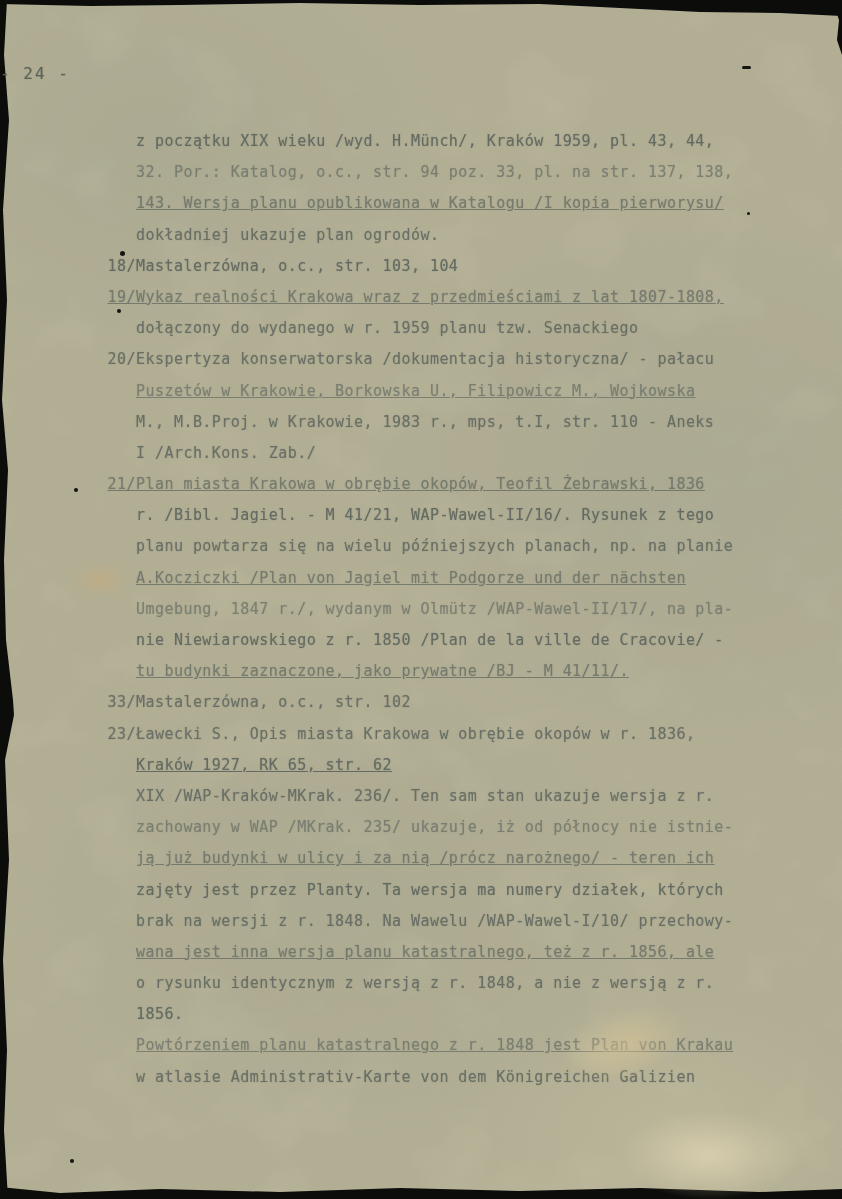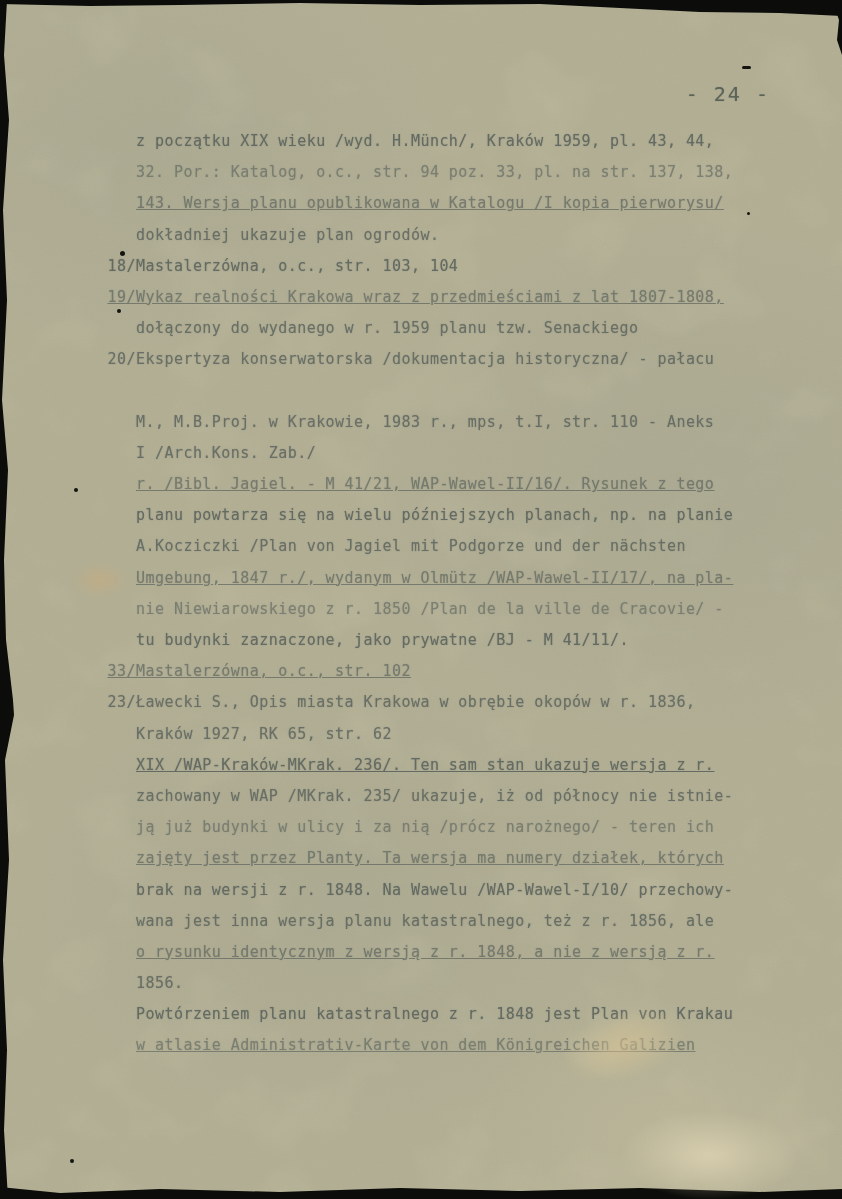--- a/index.html
+++ b/index.html
@@ -31,23 +31,23 @@
   .edge-bottom{
     left:0;top:1181px;width:842px;height:18px;
     clip-path:polygon(0 18px,842px 18px,842px 8px,760px 11px,640px 7px,520px 10px,400px 7px,280px 11px,160px 8px,60px 12px,0 6px);
   }
   .edge-right{
     left:826px;top:0;width:16px;height:60px;
     clip-path:polygon(16px 0,16px 55px,11px 40px,13px 20px,9px 8px,6px 0);
   }
 
   .page-number{
-    position:absolute;left:0;top:82px;width:770px;
-    text-align:right;
-    font-size:20px;letter-spacing:2px;
+    position:absolute;left:0;top:64px;width:770px;
+    text-align:left;
+    font-size:16px;letter-spacing:2px;
     color:rgba(86,94,84,.85);
     text-shadow:0 0 1px rgba(86,94,84,.6);
   }
 
   .text-body{
     position:absolute;left:103px;top:126px;width:660px;
     filter:blur(.3px);
   }
   .line{
     display:flex;
@@ -121,28 +121,33 @@
       <div class="line">
         <span class="fnum"></span>
         <span class="ftext">dołączony do wydanego w r. 1959 planu tzw. Senackiego</span>
       </div>
       <div class="line">
         <span class="fnum">20/</span>
         <span class="ftext">Ekspertyza konserwatorska /dokumentacja historyczna/ - pałacu</span>
       </div>
       <div class="line">
         <span class="fnum"></span>
+        <span class="ftext">Puszetów w Krakowie, Borkowska U., Filipowicz M., Wojkowska</span>
       </div>
       <div class="line">
         <span class="fnum"></span>
         <span class="ftext">M., M.B.Proj. w Krakowie, 1983 r., mps, t.I, str. 110 - Aneks</span>
       </div>
       <div class="line">
         <span class="fnum"></span>
         <span class="ftext">I /Arch.Kons. Zab./</span>
+      </div>
+      <div class="line">
+        <span class="fnum">21/</span>
+        <span class="ftext">Plan miasta Krakowa w obrębie okopów, Teofil Żebrawski, 1836</span>
       </div>
       <div class="line">
         <span class="fnum"></span>
         <span class="ftext">r. /Bibl. Jagiel. - M 41/21, WAP-Wawel-II/16/. Rysunek z tego</span>
       </div>
       <div class="line">
         <span class="fnum"></span>
         <span class="ftext">planu powtarza się na wielu późniejszych planach, np. na planie</span>
       </div>
       <div class="line">

